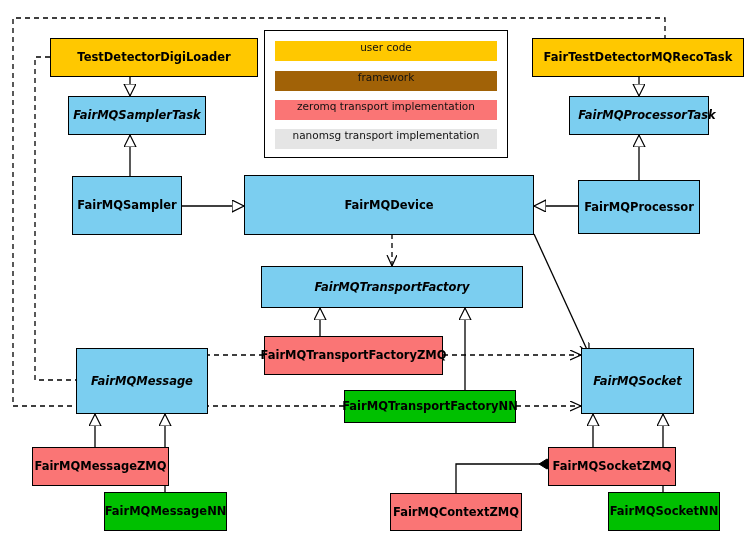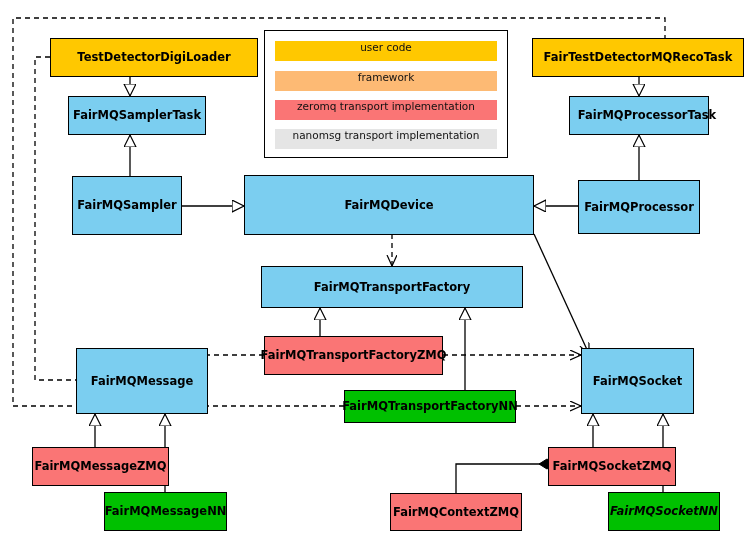--- a/index.html
+++ b/index.html
@@ -10,21 +10,21 @@
             pointer-events:none;}
   .node{position:absolute;box-sizing:border-box;border:1.4px solid #000;
         display:flex;align-items:center;justify-content:center;
         text-align:center;line-height:1.1;z-index:3;}
   .node span{display:block;padding:0 4px;}
   .c-user{background:#FFC800;}
   .c-fw{background:#7BCEF0;}
   .c-zmq{background:#FA7575;}
   .c-nn{background:#00C000;}
   .t-bold{font-weight:bold;font-size:11.5px;color:#000;}
-  .t-abs{font-weight:bold;font-size:11.5px;color:#000;}
+  .t-abs{font-weight:bold;font-style:italic;font-size:11.5px;color:#000;}
   #legend{position:absolute;left:264px;top:30px;width:242px;height:126px;
           background:#fff;border:1.5px solid #000;z-index:4;}
   .legend-bar{position:absolute;left:10px;width:222px;height:20px;
               display:flex;justify-content:center;
               font-size:10.5px;color:#111;}
 </style>
 </head>
 <body>
 
 <div id="stage">
@@ -80,21 +80,21 @@
       <line x1="663" y1="492" x2="663" y2="414" marker-end="url(#hollowTri)"></line>
 
       <path d="M456,493 L456,464 L556,464" marker-end="url(#solidDiamond)"></path>
     </g>
   </svg>
 
   <div id="legend">
     <div class="legend-bar" style="top:10px;background:#FFC800;">
       <span>user code</span>
     </div>
-    <div class="legend-bar" style="top:40px;background:#fdba74;">
+    <div class="legend-bar" style="top:40px;background:#a16207;">
       <span>framework</span>
     </div>
     <div class="legend-bar" style="top:69px;background:#FA7575;">
       <span>zeromq transport implementation</span>
     </div>
     <div class="legend-bar" style="top:98px;background:#e5e5e5;">
       <span>nanomsg transport implementation</span>
     </div>
   </div>
 
@@ -151,21 +151,21 @@
   </div>
 
   <div class="node c-fw" style="left:581px;top:348px;width:113px;height:66px;">
     <span class="t-abs">FairMQSocket</span>
   </div>
 
   <div class="node c-zmq" style="left:548px;top:447px;width:128px;height:39px;">
     <span class="t-bold">FairMQSocketZMQ</span>
   </div>
 
-  <div class="node c-nn" style="left:608px;top:492px;width:112px;height:39px;font-style:italic;">
+  <div class="node c-nn" style="left:608px;top:492px;width:112px;height:39px;">
     <span class="t-bold">FairMQSocketNN</span>
   </div>
 
   <div class="node c-zmq" style="left:390px;top:493px;width:132px;height:38px;">
     <span class="t-bold">FairMQContextZMQ</span>
   </div>
 
 </div>
 
 </body></html>

